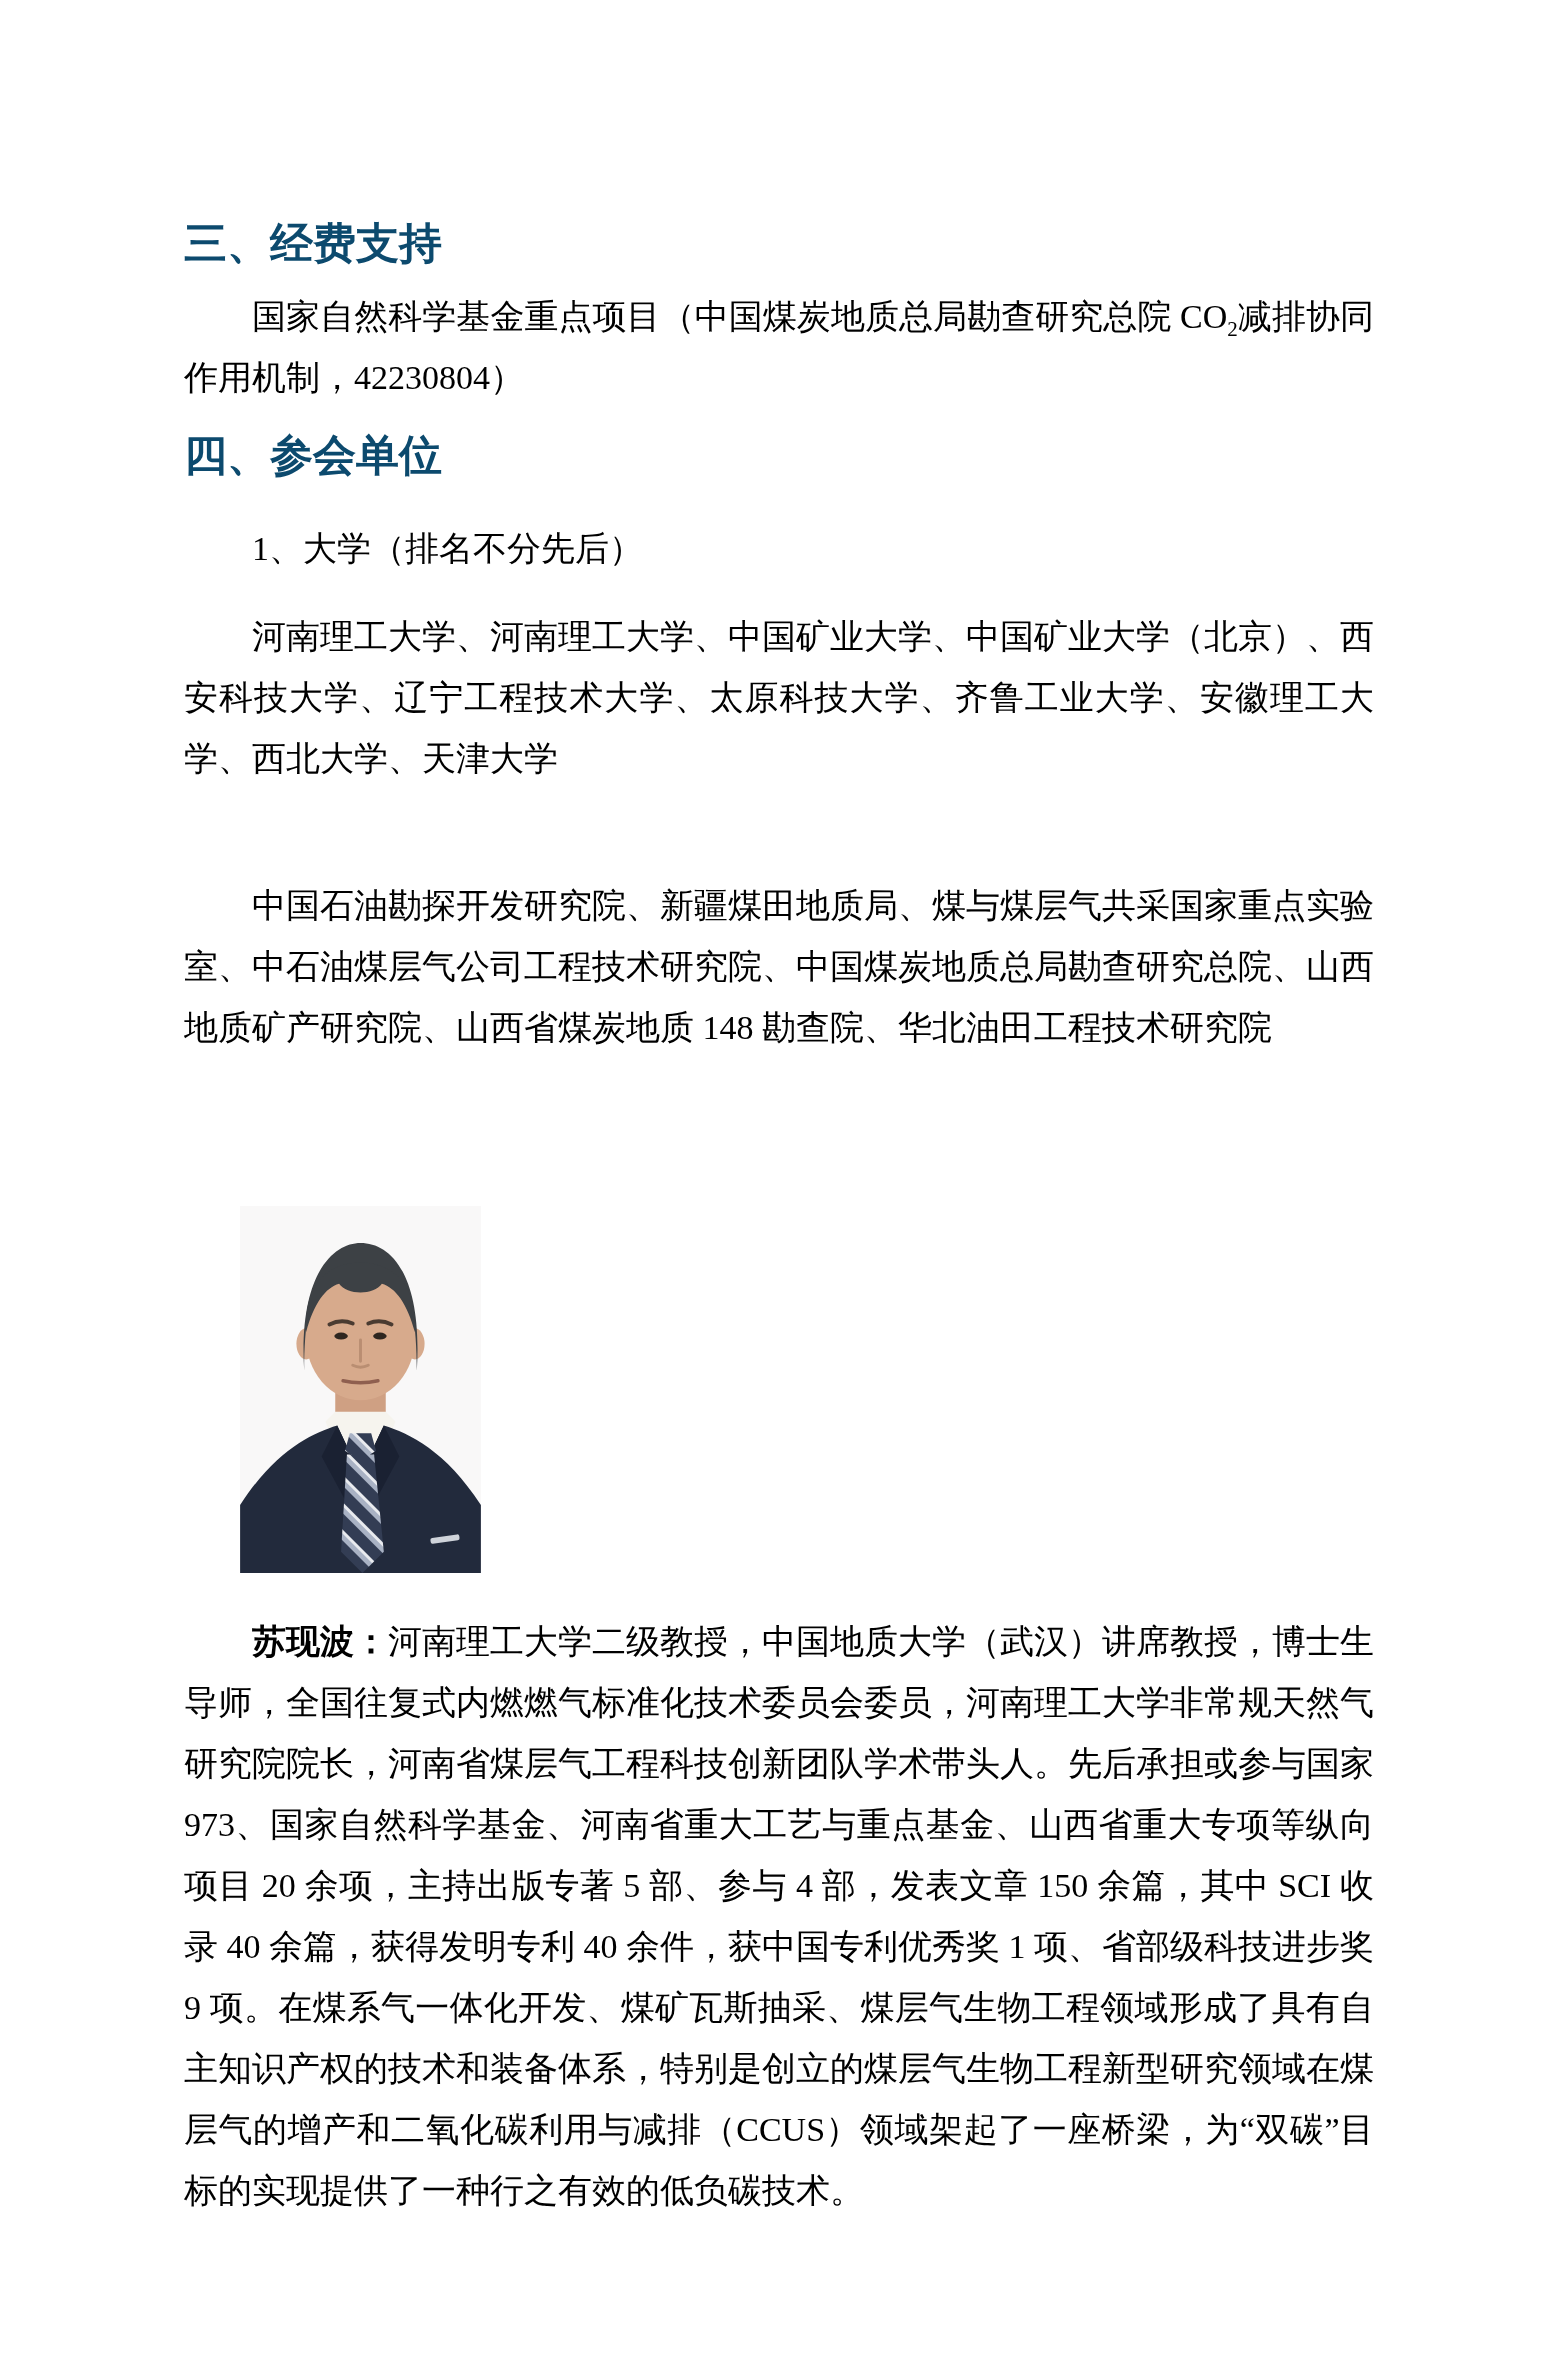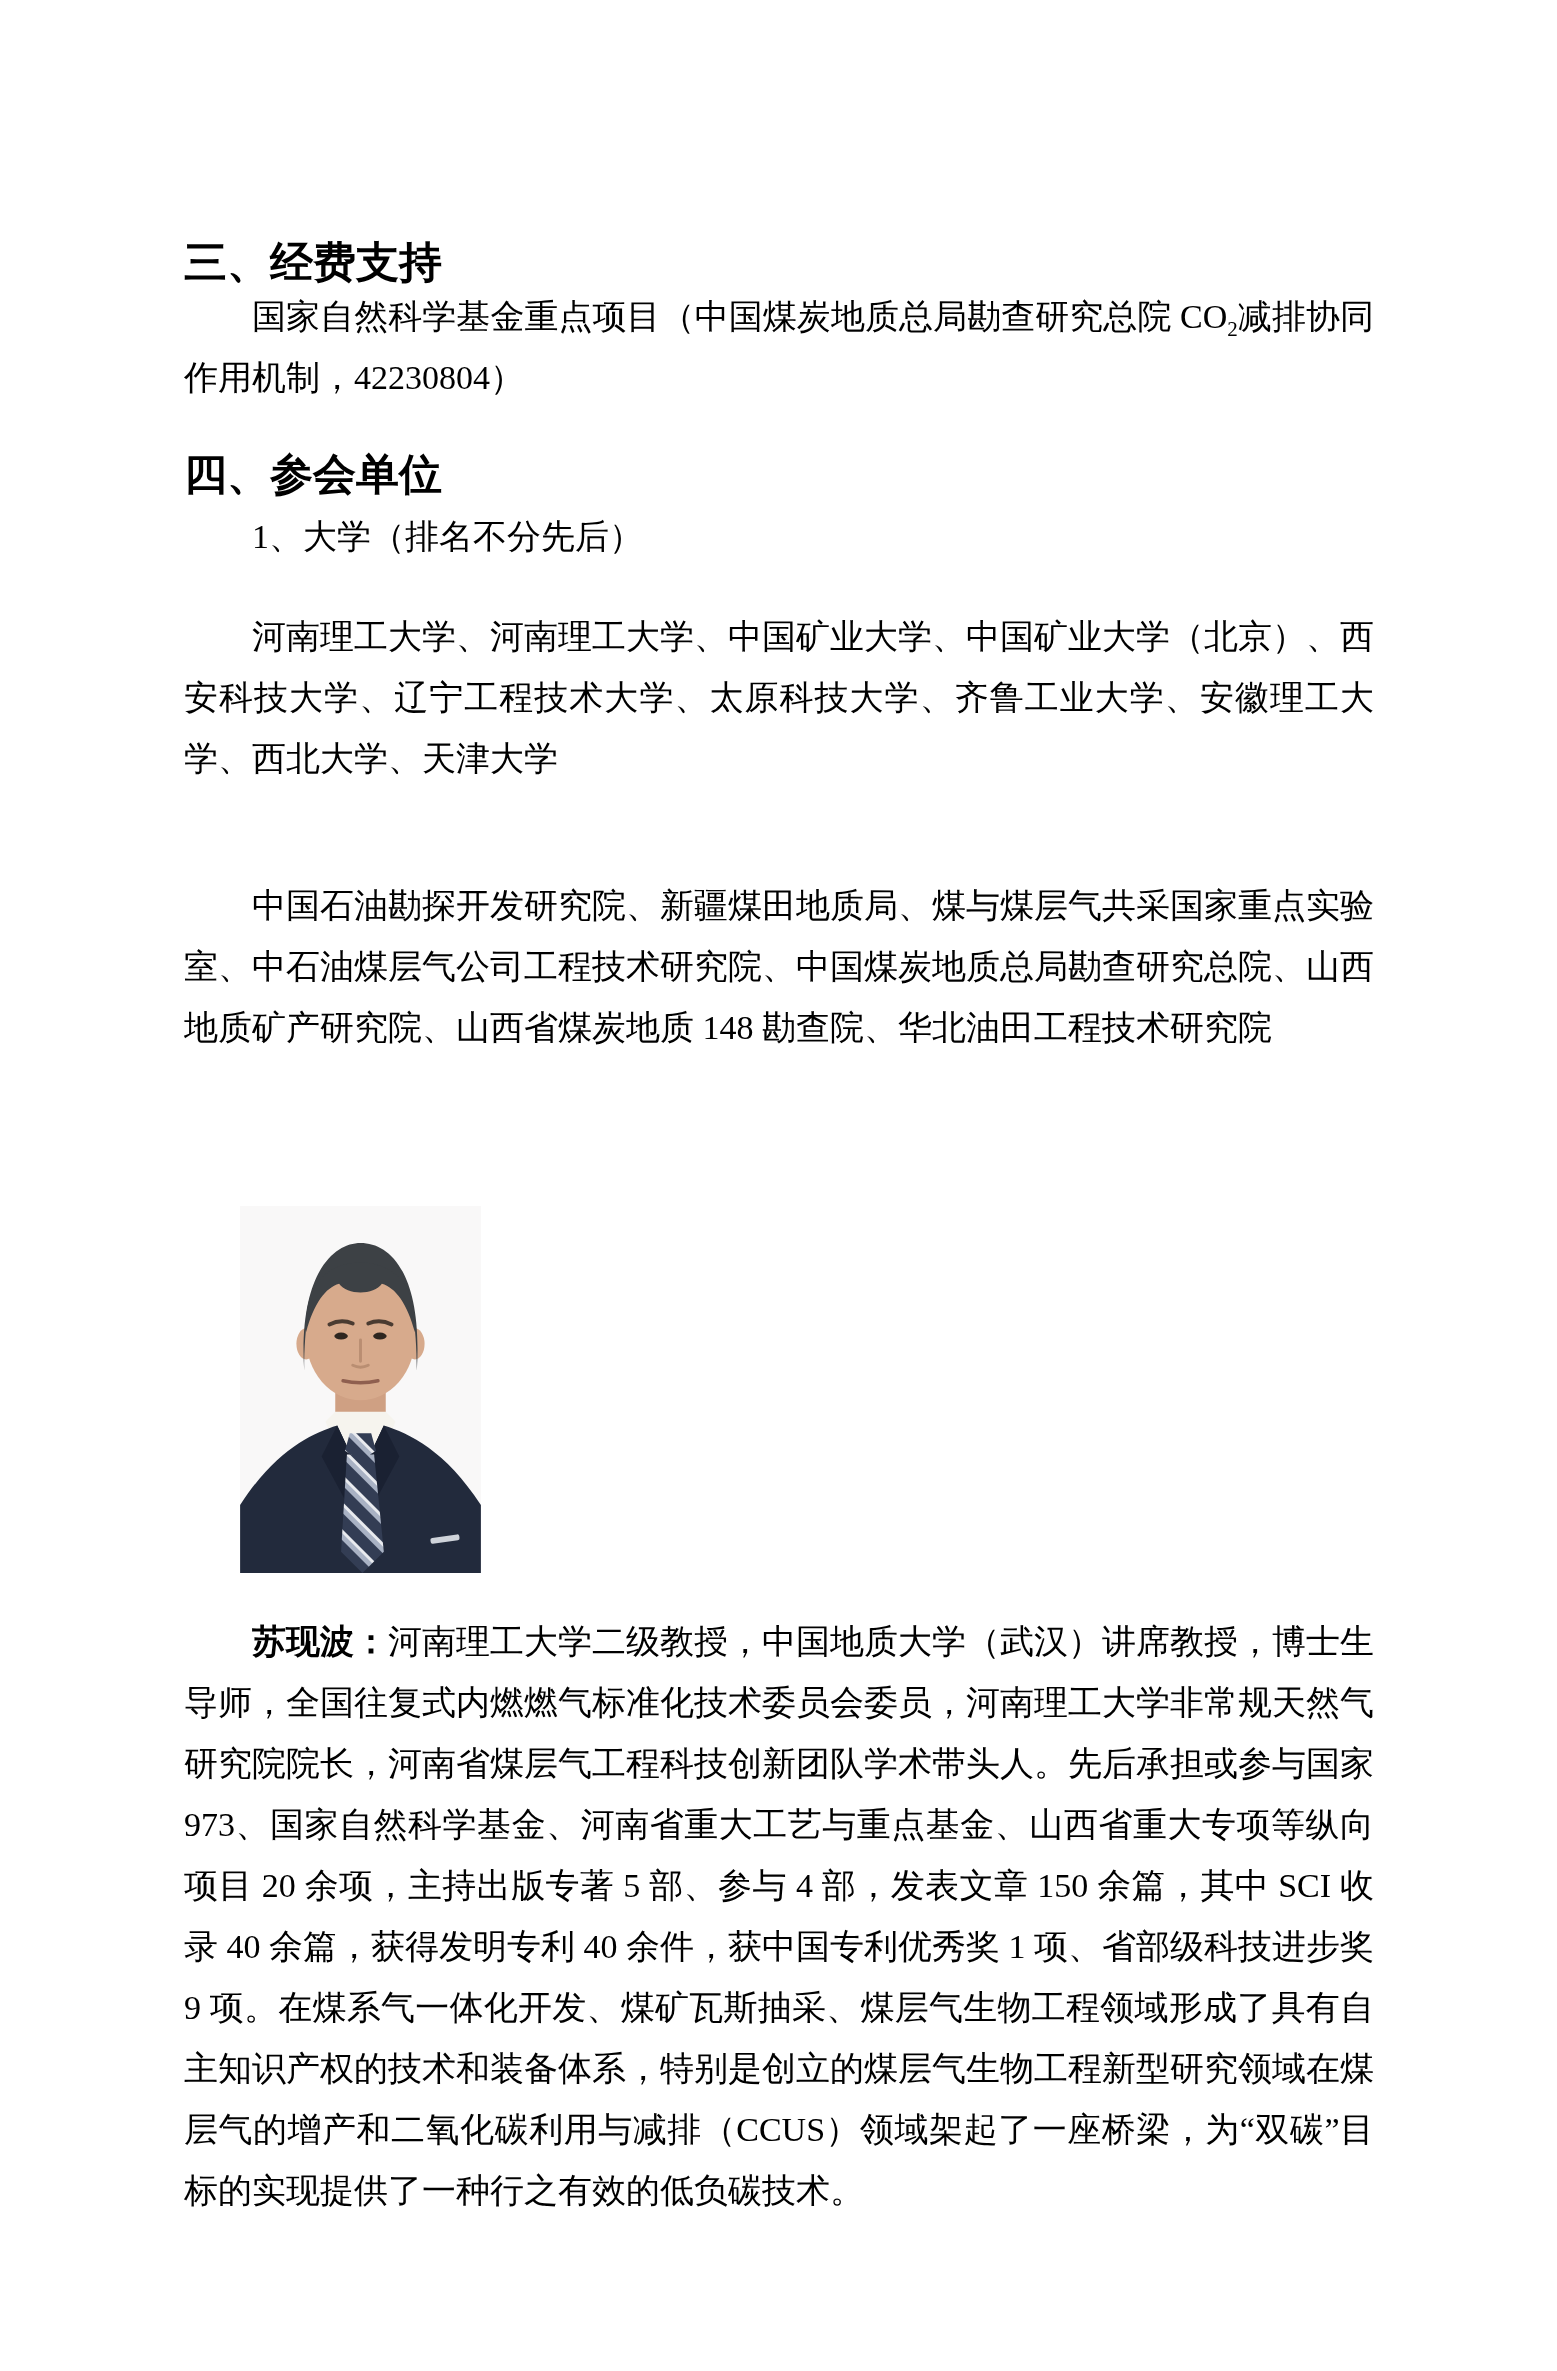--- a/index.html
+++ b/index.html
@@ -14,23 +14,22 @@
     color:#000000;
   }
   .heading {
     position:absolute;
     left:184px;
     width:1190px;
     font-family:"Liberation Sans","DejaVu Sans",sans-serif;
     font-weight:700;
     font-size:43px;
     line-height:45px;
-    color:#000000;
+    color:#0c4a6e;
     white-space:nowrap;
-    margin-top:19px;
   }
   .para {
     position:absolute;
     left:184px;
     width:1190px;
     font-size:34px;
     line-height:61px;
     text-align:justify;
     text-justify:inter-ideograph;
     color:#000000;
@@ -51,21 +50,21 @@
 <body>
 
 <div class="page">
 
   <div class="heading" style="top:221px">三、经费支持</div>
 
   <p class="para indent" style="top:286px"><span>国家自然科学基金重点项目（中国煤炭地质总局勘查研究总院 CO</span><sub class="co2-sub">2</sub><span>减排协同作用机制，42230804）</span></p>
 
   <div class="heading" style="top:433px">四、参会单位</div>
 
-  <p class="para indent" style="top:506px">1、大学（排名不分先后）</p>
+  <p class="para indent" style="top:518px">1、大学（排名不分先后）</p>
 
   <p class="para indent" style="top:606px">河南理工大学、河南理工大学、中国矿业大学、中国矿业大学（北京）、西安科技大学、辽宁工程技术大学、太原科技大学、齐鲁工业大学、安徽理工大学、西北大学、天津大学</p>
 
 
   <p class="para indent" style="top:875px">中国石油勘探开发研究院、新疆煤田地质局、煤与煤层气共采国家重点实验室、中石油煤层气公司工程技术研究院、中国煤炭地质总局勘查研究总院、山西地质矿产研究院、山西省煤炭地质 148 勘查院、华北油田工程技术研究院</p>
 
 
   <div class="photo-frame">
     <svg viewBox="0 0 248 378" xmlns="http://www.w3.org/2000/svg">
       <defs>

